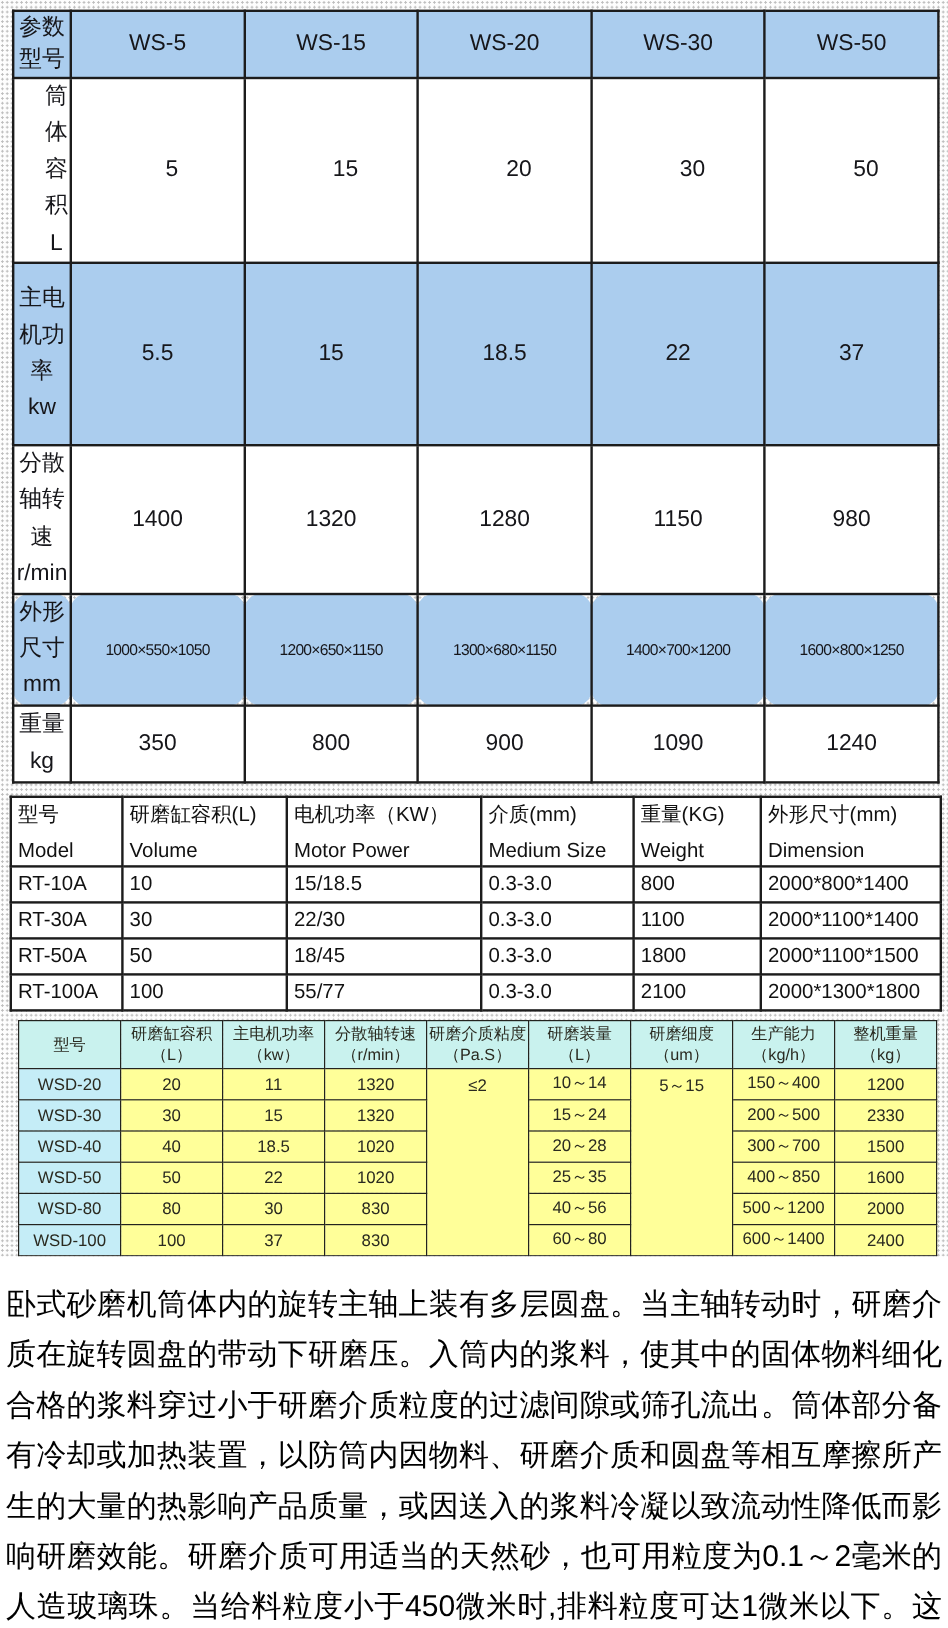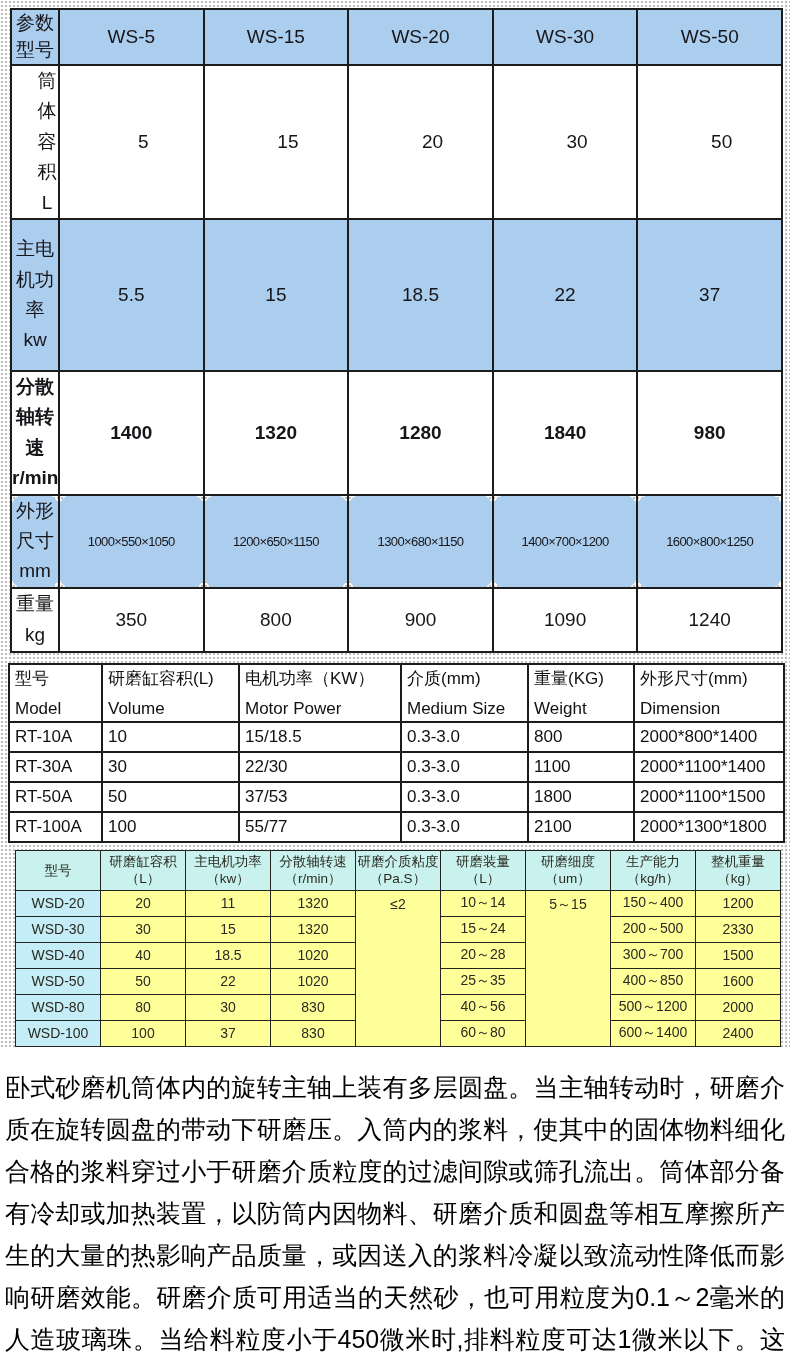--- a/index.html
+++ b/index.html
@@ -16,21 +16,21 @@
   
   .t1{margin:8px 0 0 10px;width:773px;}
   .t1 td,.t1 th{border:2px solid #1c1c1c;background:#fff;color:#16161a;
     text-align:center;vertical-align:middle;font-size:19px;padding:0;}
   .t1 .shaded{background:var(--t1-shade,#abcdee);}
   .t1 .rowlabel{white-space:pre-line;line-height:1.6;font-size:19px;}
   .t1 .corner{white-space:pre-line;line-height:1.4;}
   .t1 tr:nth-child(1) td{height:56px;}
   .t1 tr:nth-child(2) td{height:90px;padding-left:24px;}
   .t1 tr:nth-child(3) td{height:152px;}
-  .t1 tr:nth-child(4) td{height:110px;font-weight:bold;}
+  .t1 tr:nth-child(4) td{height:110px;}
   .t1 tr:nth-child(5) td{height:88px;border-radius:13px;}
   .t1 tr:nth-child(6) td{height:64px;}
   .t1 tr:nth-child(5) td.val{font-size:13px;letter-spacing:-0.6px;}
   .t1 td.c0{width:48px;}
 
   
   .t2{margin:10px 0 0 8px;width:775px;}
   .t2 td,.t2 th{border:2px solid #1c1c1c;background:#fff;color:#111;
     text-align:left;vertical-align:middle;font-size:17px;padding:1px 5px;}
   .t2 th{height:58px;}
@@ -90,21 +90,21 @@
           <td class="val shaded">37</td>
         </tr>
         <tr>
           <td class="rowlabel c0">分散
 轴转
 速
 r/min</td>
           <td class="val">1400</td>
           <td class="val">1320</td>
           <td class="val">1280</td>
-          <td class="val">1840</td>
+          <td class="val">1150</td>
           <td class="val">980</td>
         </tr>
         <tr>
           <td class="rowlabel c0 shaded">外形
 尺寸
 mm</td>
           <td class="val shaded">1000×550×1050</td>
           <td class="val shaded">1200×650×1150</td>
           <td class="val shaded">1300×680×1150</td>
           <td class="val shaded">1400×700×1200</td>
@@ -170,21 +170,21 @@
           <td>RT-30A</td>
           <td>30</td>
           <td>22/30</td>
           <td>0.3-3.0</td>
           <td>1100</td>
           <td>2000*1100*1400</td>
         </tr>
         <tr>
           <td>RT-50A</td>
           <td>50</td>
-          <td>37/53</td>
+          <td>18/45</td>
           <td>0.3-3.0</td>
           <td>1800</td>
           <td>2000*1100*1500</td>
         </tr>
         <tr>
           <td>RT-100A</td>
           <td>100</td>
           <td>55/77</td>
           <td>0.3-3.0</td>
           <td>2100</td>

